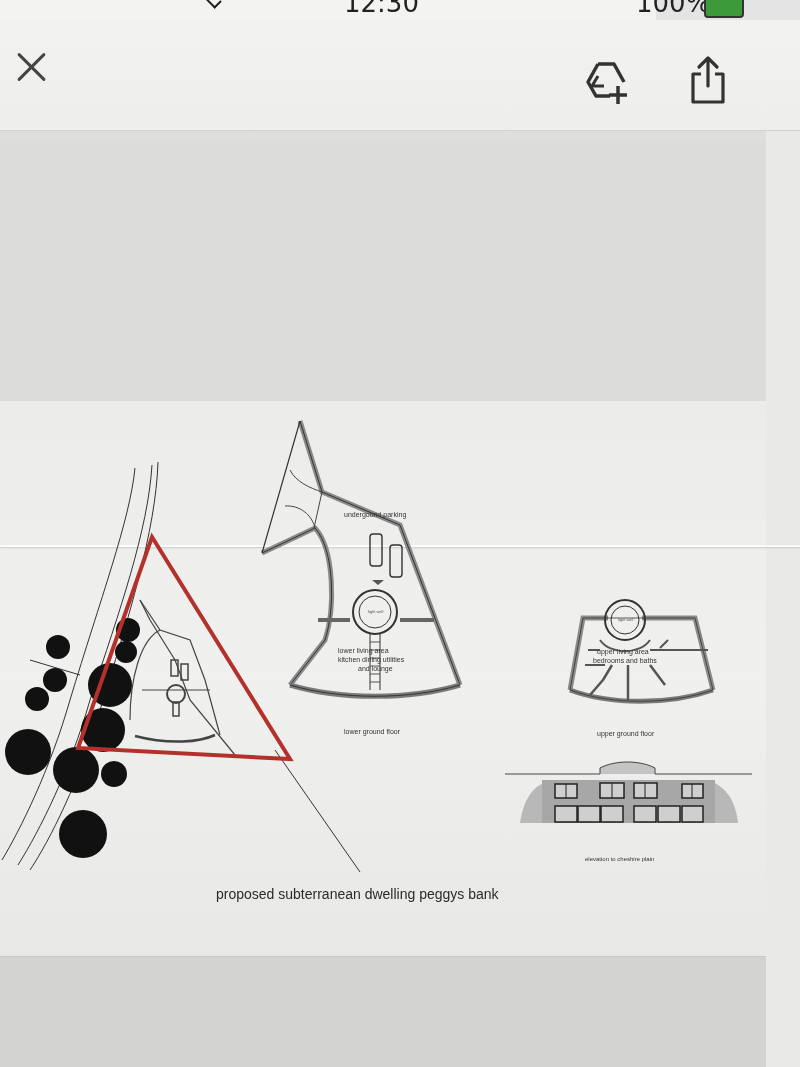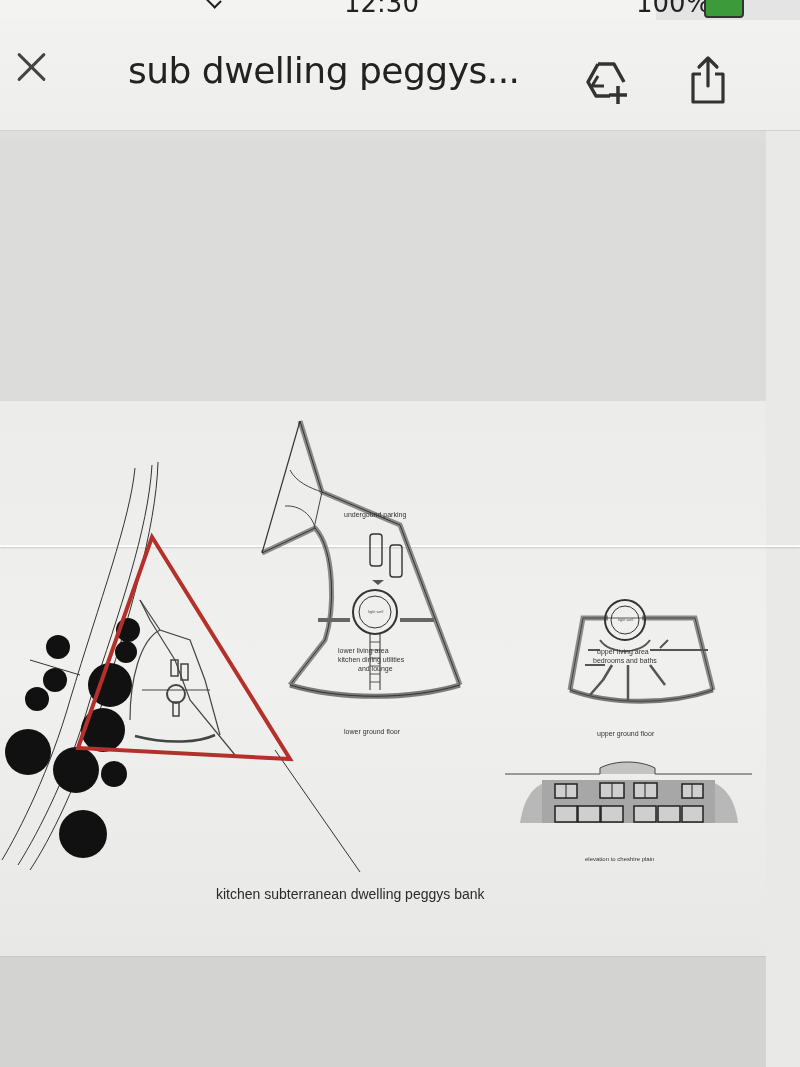--- a/index.html
+++ b/index.html
@@ -71,21 +71,20 @@
   <div class="signal-mark"></div>
   <span class="status-time">12:30</span>
   <span class="status-battery-text">100%</span>
   <div class="battery-icon"></div>
 </div>
 
 <div class="top-bar">
   <div class="close-btn">
     <span></span>
   </div>
-  <div class="doc-title">sub dwelling peggys...</div>
   <div class="drive-add-btn">
     <svg width="48" height="50" viewBox="0 0 48 50">
       <path d="M14 6 L30 6 L40 24 M14 6 L4 24 L12 38 L26 38" fill="none" stroke="#333" stroke-width="3.5" stroke-linejoin="round"></path>
       <path d="M14 18 L8 28 L20 28" fill="none" stroke="#333" stroke-width="3" stroke-linejoin="round"></path>
       <path d="M34 28 L34 46 M25 37 L43 37" stroke="#333" stroke-width="3.5"></path>
     </svg>
   </div>
   <div class="share-btn">
     <svg width="40" height="54" viewBox="0 0 40 54">
       <path d="M20 4 L20 32 M11 13 L20 4 L29 13" fill="none" stroke="#333" stroke-width="3.2" stroke-linecap="round" stroke-linejoin="round"></path>
@@ -196,13 +195,13 @@
 <span class="label lbl-lower-1">lower living area</span>
 <span class="label lbl-lower-2">kitchen dining utilities</span>
 <span class="label lbl-lower-3">and lounge</span>
 <span class="label lbl-lightwell" style="left:368px; top:609px;">light well</span>
 <span class="label lbl-upper-1">upper living area</span>
 <span class="label lbl-upper-2">bedrooms and baths</span>
 <span class="label lbl-lightwell" style="left:618px; top:617px;">light well</span>
 <span class="label lbl-lower-floor">lower ground floor</span>
 <span class="label lbl-upper-floor">upper ground floor</span>
 <span class="label lbl-elevation">elevation to cheshire plain</span>
-<span class="label lbl-main">kitchen subterranean dwelling peggys bank</span>
+<span class="label lbl-main">proposed subterranean dwelling peggys bank</span>
 
 </body></html>

